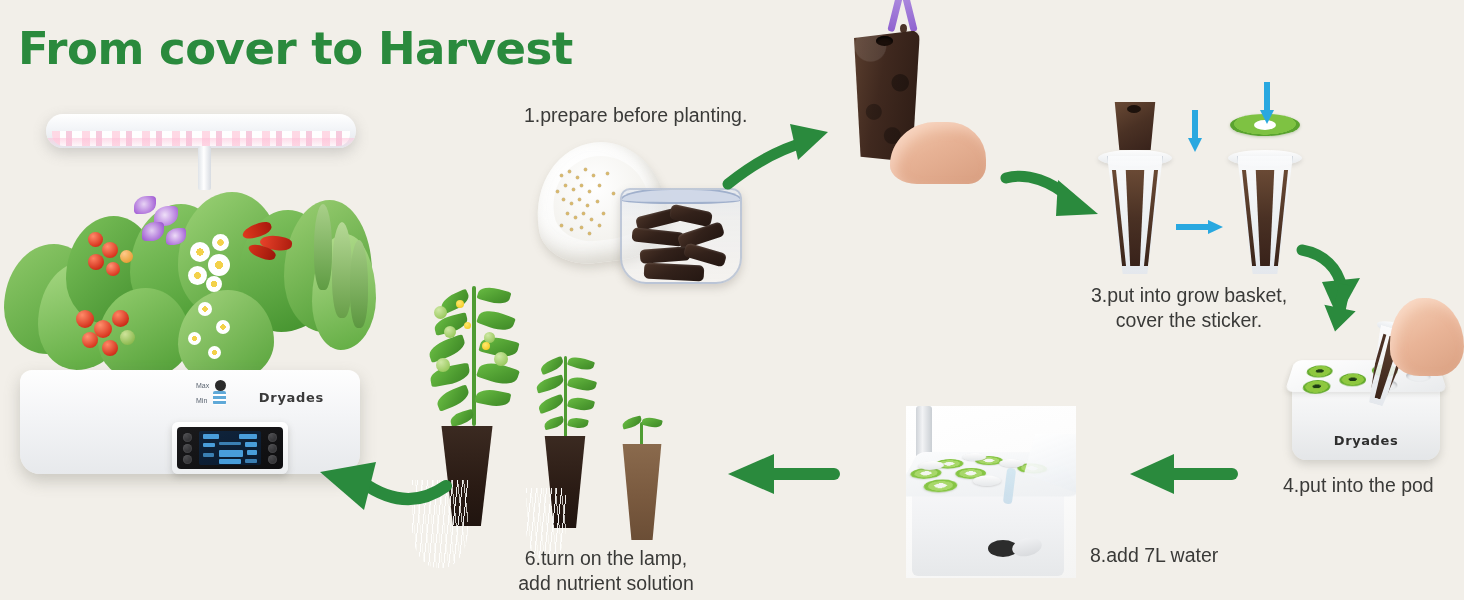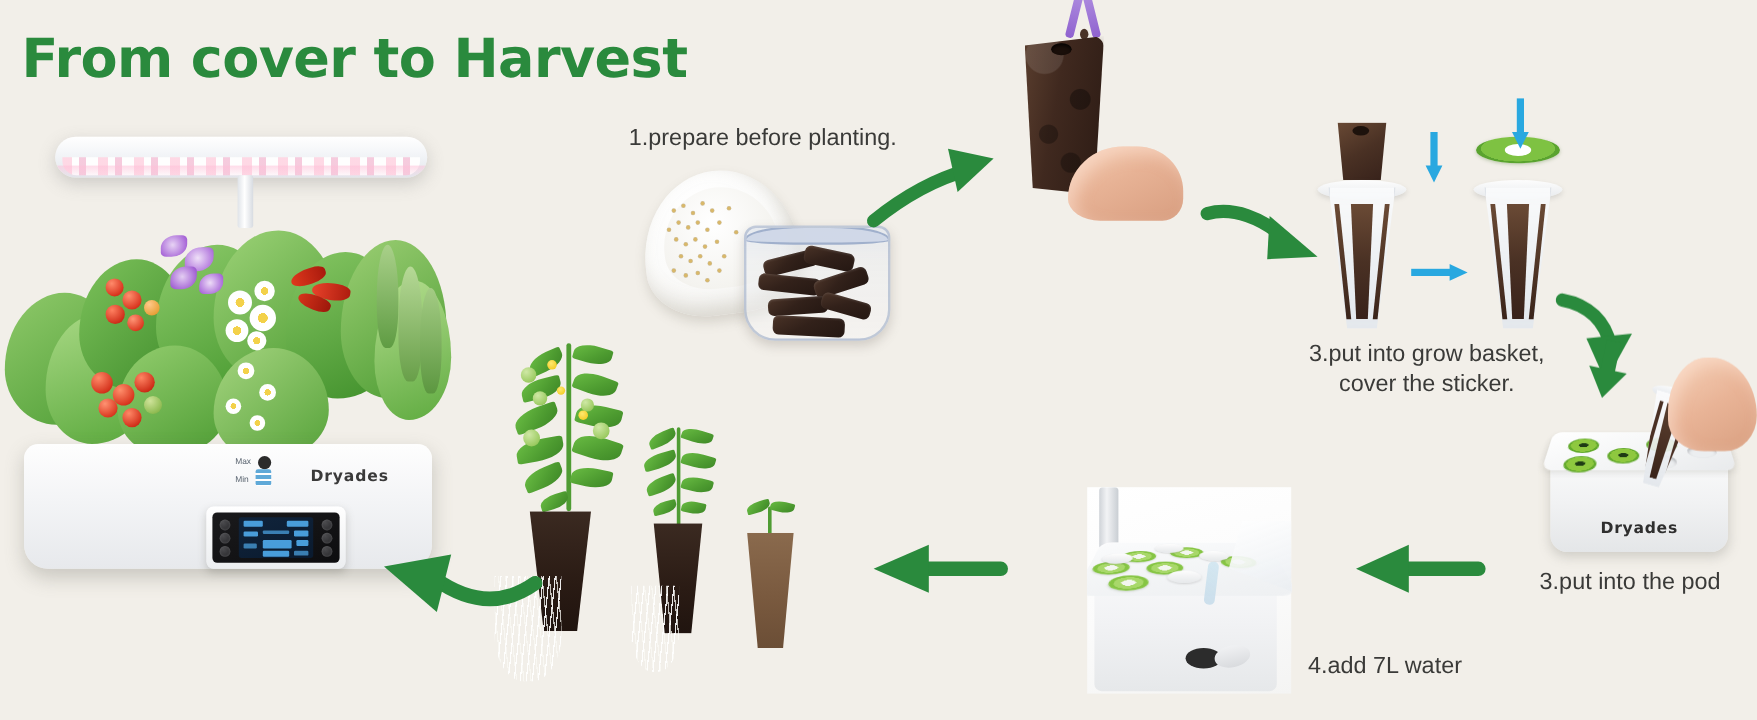--- a/index.html
+++ b/index.html
@@ -749,19 +749,21 @@
       <polygon points="2,24 58,14 46,62" fill="#2a8a3d"></polygon>
     </svg>
   </div>
 
   <div class="abs caption" style="left:524px; top:103px;">1.prepare before planting.</div>
 
 
   <div class="abs caption center" style="left:1078px; top:283px; width:222px;">3.put into grow basket,
 cover the sticker.</div>
 
-  <div class="abs caption" style="left:1283px; top:473px;">3.put into the pod</div>
-
-  <div class="abs caption" style="left:1090px; top:543px;">4.add 7L water</div>
-
+  <div class="abs caption" style="left:1283px; top:473px;">4.put into the pod</div>
+
+  <div class="abs caption" style="left:1090px; top:543px;">8.add 7L water</div>
+
+  <div class="abs caption center" style="left:500px; top:546px; width:212px;">6.turn on the lamp,
+add nutrient solution</div>
 
 
 </div>
 
 </body></html>

